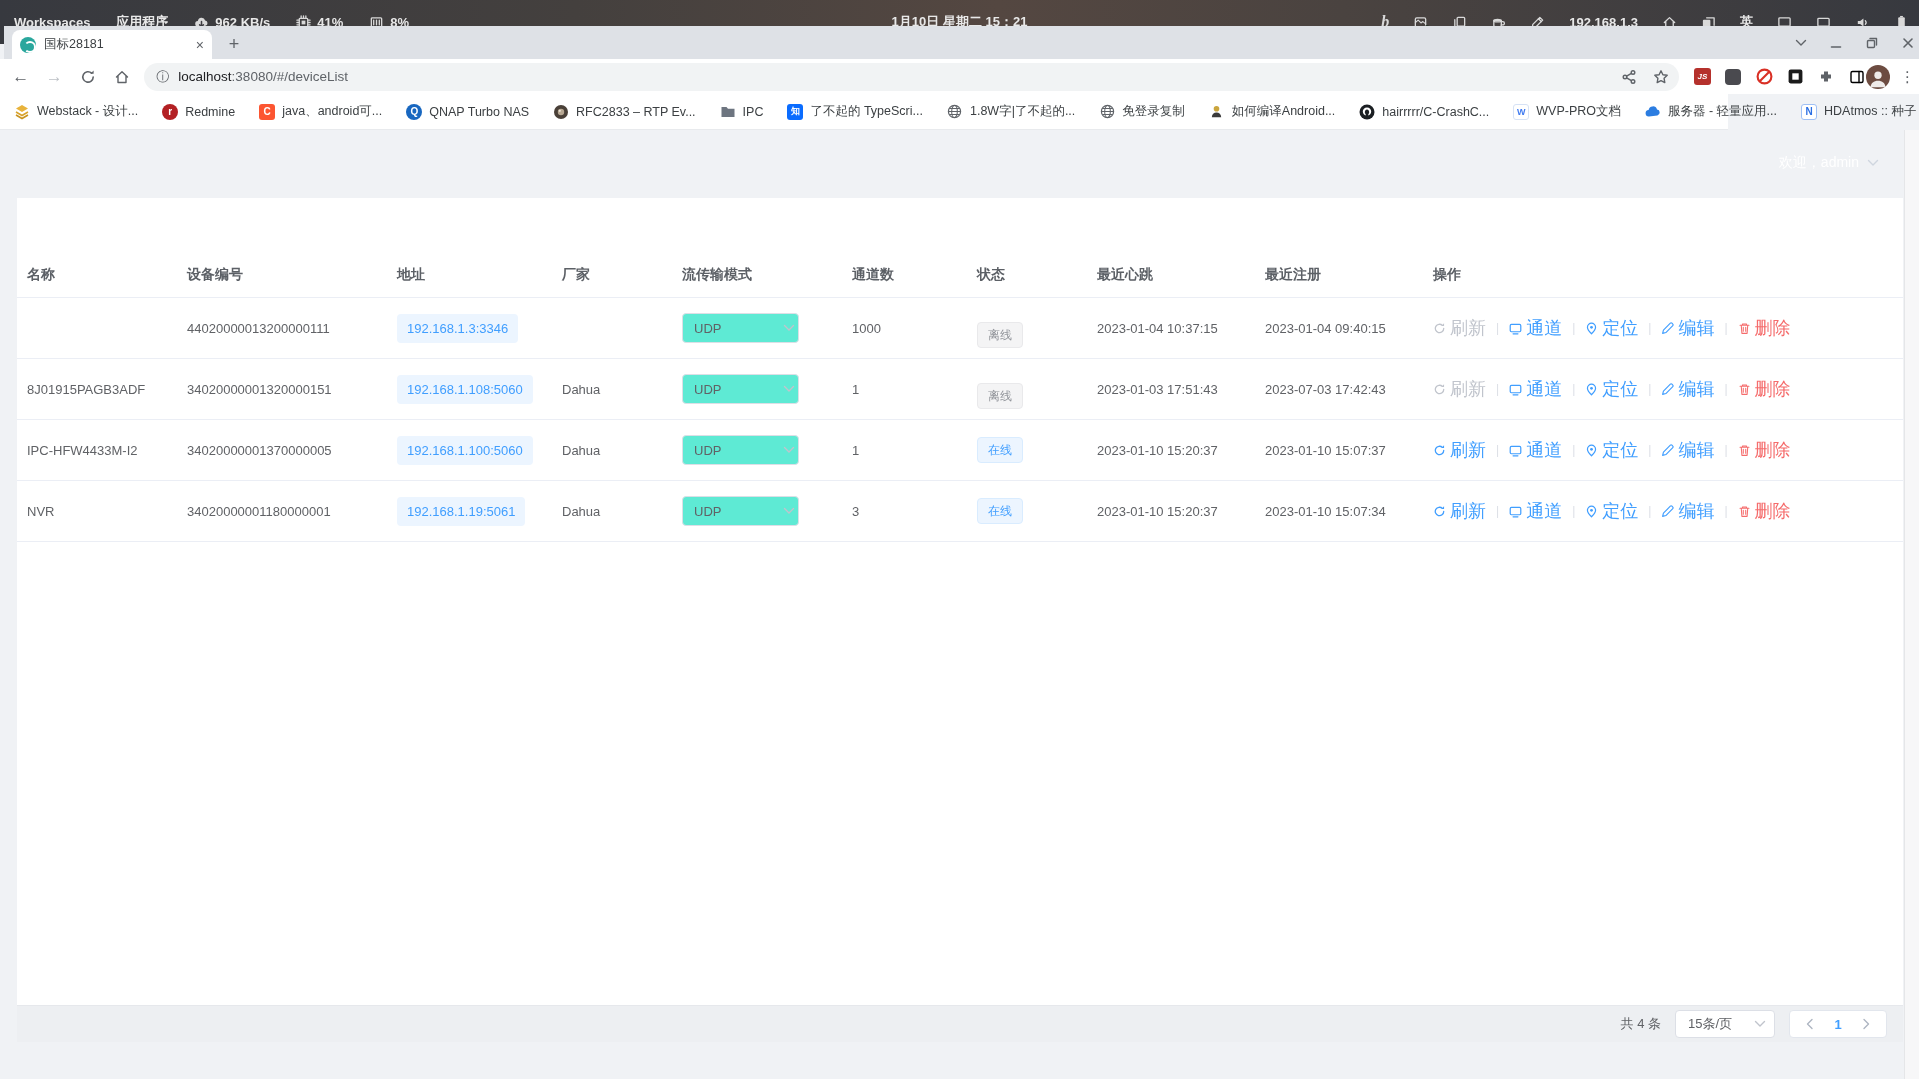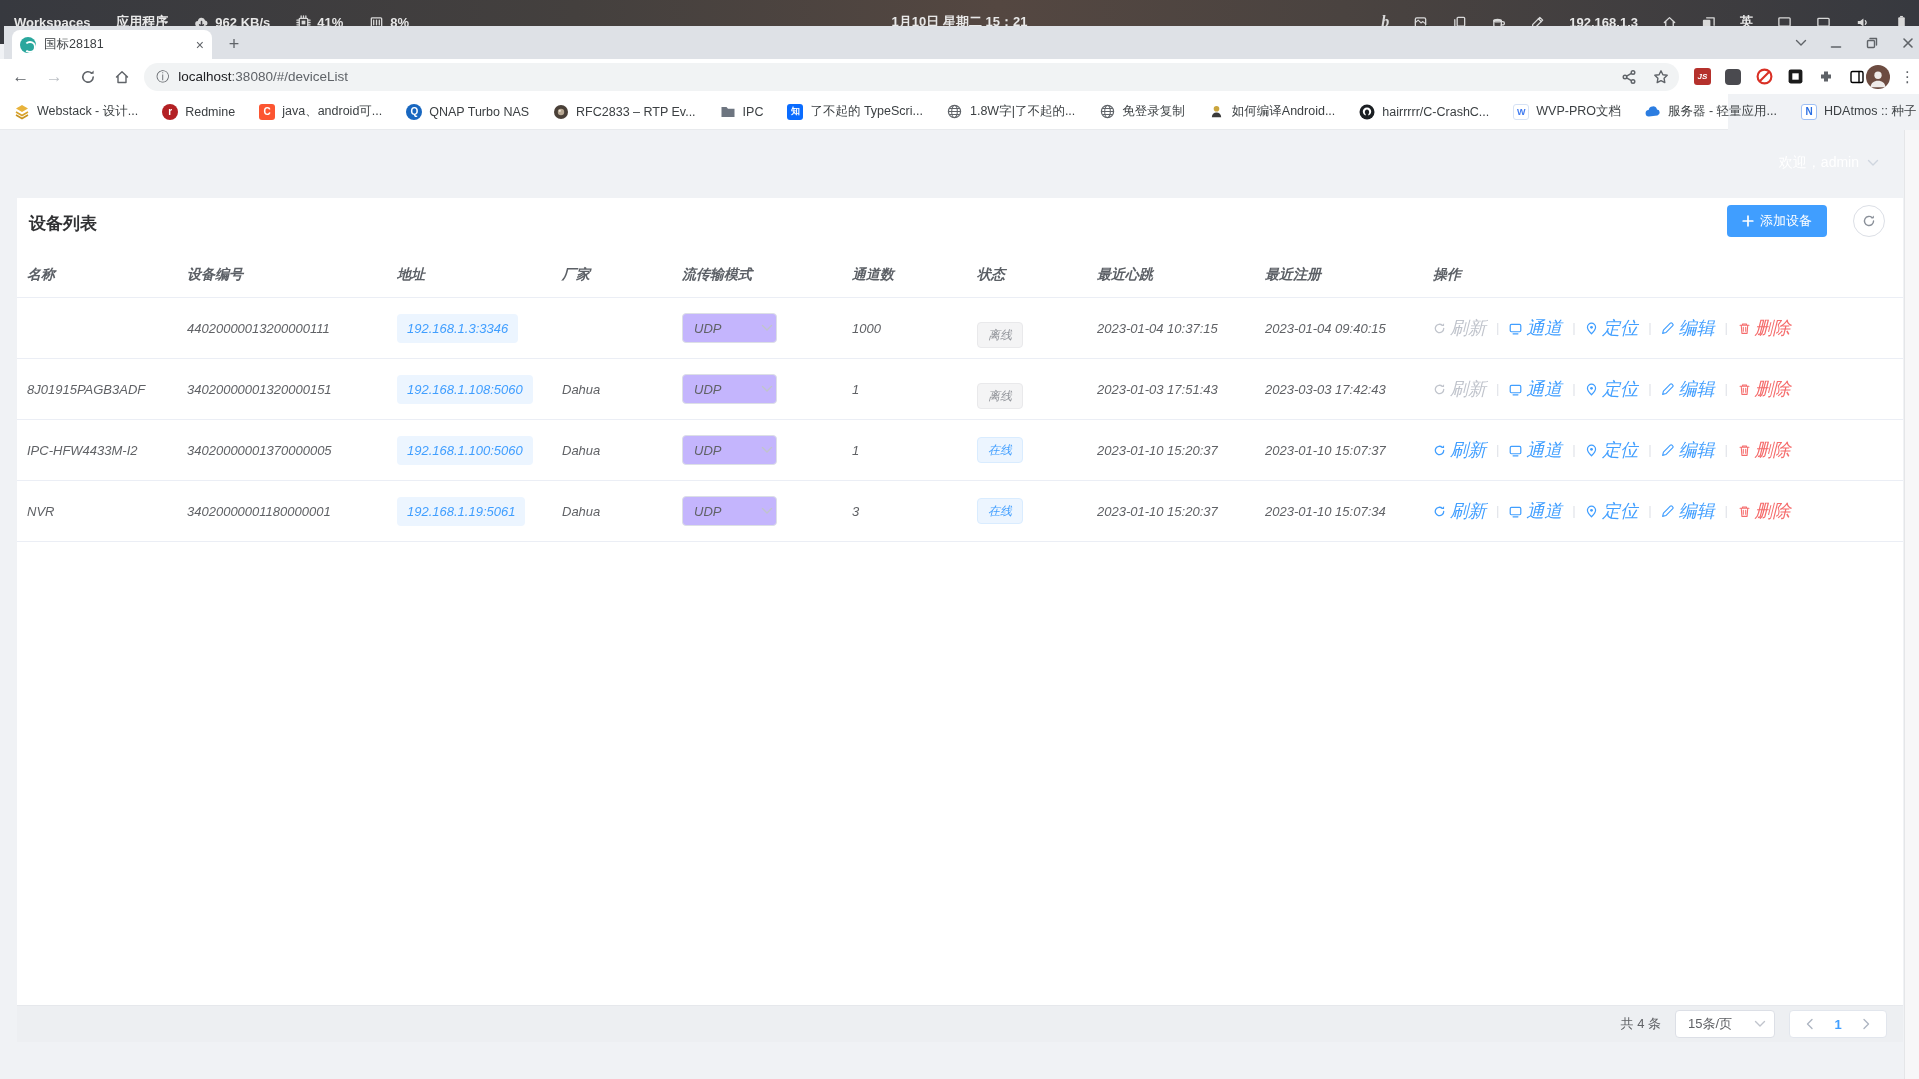--- a/index.html
+++ b/index.html
@@ -71,27 +71,27 @@
   .page-title { position:absolute; left:12px; top:14px; font-size:17px; font-weight:700; color:#303133; }
   .add-btn { position:absolute; right:76px; top:7px; height:32px; background:#409eff; color:#fff; border-radius:4px;
     display:flex; align-items:center; gap:6px; padding:0 15px; font-size:13px; }
   .refresh-circle { position:absolute; right:18px; top:7px; width:32px; height:32px; border:1px solid #dcdfe6; border-radius:50%;
     background:#fff; color:#8a9099; display:flex; align-items:center; justify-content:center; }
   .refresh-circle svg { width:14px; height:14px; }
 
   
   #table { position:absolute; top:54px; left:0; right:0; }
   .trow { display:grid; grid-template-columns:160px 210px 165px 120px 170px 125px 120px 168px 168px 1fr;
-    align-items:center; border-bottom:1px solid #ebeef5;font-style:italic; }
+    align-items:center; border-bottom:1px solid #ebeef5; }
   .trow.head { height:46px; }
   .trow.body { height:61px; }
   .tcell { padding-left:10px; font-size:13px; color:#606266; white-space:nowrap; overflow:hidden; }
   .trow.head .tcell { font-size:14px; font-weight:700; color:#5c6066; }
   .addr-chip { display:inline-block; background:#ecf5ff; color:#409eff; border-radius:4px; padding:7px 10px; font-size:13px; }
-  .select { display:inline-flex; width:95px; height:30px; border:1px solid #dcdfe6; border-radius:4px; background:#c4b5fd;
+  .select { display:inline-flex; width:117px; height:30px; border:1px solid #dcdfe6; border-radius:4px; background:#5eead4;
     align-items:center; justify-content:space-between; padding:0 3px 0 11px; color:#606266; font-size:13px; }
   .select .chev { color:#c0c4cc; }
   .tag { display:inline-block; height:26px; line-height:24px; padding:0 10px; border-radius:4px; font-size:12px; border:1px solid; }
   .tag-off { background:#f4f4f5; border-color:#e9e9eb; color:#909399;margin-top:13px; }
   .tag-on { background:#ecf5ff; border-color:#d9ecff; color:#409eff; }
   .ops { display:flex; align-items:center; }
   .op { display:inline-flex; align-items:center; gap:4px; font-size:18px; color:#409eff; cursor:pointer; text-decoration:none; }
   .op svg { width:13px; height:13px; }
   .op.danger { color:#f56c6c; }
   .op.disabled { color:#c0c4cc; }
@@ -440,37 +440,20 @@
   <div class="welcome">
     <span>欢迎，admin</span>
     <span class="chev">
         <svg viewBox="0 0 12 8" width="12" height="8" fill="none" stroke="currentColor" stroke-width="1.4" stroke-linecap="round" stroke-linejoin="round">
           <path d="M1.5 1.5L6 6l4.5-4.5"></path>
         </svg>
       </span>
   </div>
 
   <div id="panel">
-    <div class="panel-header">
-      <span class="page-title">设备列表</span>
-      <span class="add-btn">
-        <span>
-            <svg viewBox="0 0 12 12" width="12" height="12" fill="none" stroke="currentColor" stroke-width="1.4" stroke-linecap="round" stroke-linejoin="round">
-              <path d="M6 1.2v9.6M1.2 6h9.6" stroke-width="1.7"></path>
-            </svg>
-          </span>
-        <span>添加设备</span>
-      </span>
-      <span class="refresh-circle">
-          <svg viewBox="0 0 16 16" width="16" height="16" fill="none" stroke="currentColor" stroke-width="1.4" stroke-linecap="round" stroke-linejoin="round">
-            <path d="M13.2 8a5.2 5.2 0 1 1-1.6-3.8" stroke-width="1.6"></path>
-            <path d="M13.6 1.6v3.2h-3.2z" fill="currentColor" stroke="none"></path>
-          </svg>
-        </span>
-    </div>
     <div id="table">
         <div class="trow head">
           <div class="tcell">名称</div>
           <div class="tcell">设备编号</div>
           <div class="tcell">地址</div>
           <div class="tcell">厂家</div>
           <div class="tcell">流传输模式</div>
           <div class="tcell">通道数</div>
           <div class="tcell">状态</div>
           <div class="tcell">最近心跳</div>
@@ -543,21 +526,21 @@
         <span>UDP</span>
         <span class="chev">
                 <svg viewBox="0 0 12 8" width="12" height="8" fill="none" stroke="currentColor" stroke-width="1.4" stroke-linecap="round" stroke-linejoin="round">
                   <path d="M1.5 1.5L6 6l4.5-4.5"></path>
                 </svg>
               </span>
             </span></div>
     <div class="tcell">1</div>
     <div class="tcell"><span class="tag tag-off">离线</span></div>
     <div class="tcell">2023-01-03 17:51:43</div>
-    <div class="tcell">2023-03-03 17:42:43</div>
+    <div class="tcell">2023-07-03 17:42:43</div>
     <div class="tcell ops">
       <a class="op disabled">
               <svg viewBox="0 0 16 16" width="16" height="16" fill="none" stroke="currentColor" stroke-width="1.4" stroke-linecap="round" stroke-linejoin="round">
                 <path d="M13.2 8a5.2 5.2 0 1 1-1.6-3.8" stroke-width="1.6"></path>
                 <path d="M13.6 1.6v3.2h-3.2z" fill="currentColor" stroke="none"></path>
               </svg>
               <span>刷新</span>
             </a>
             <span class="sep">|</span>
       <a class="op ">

